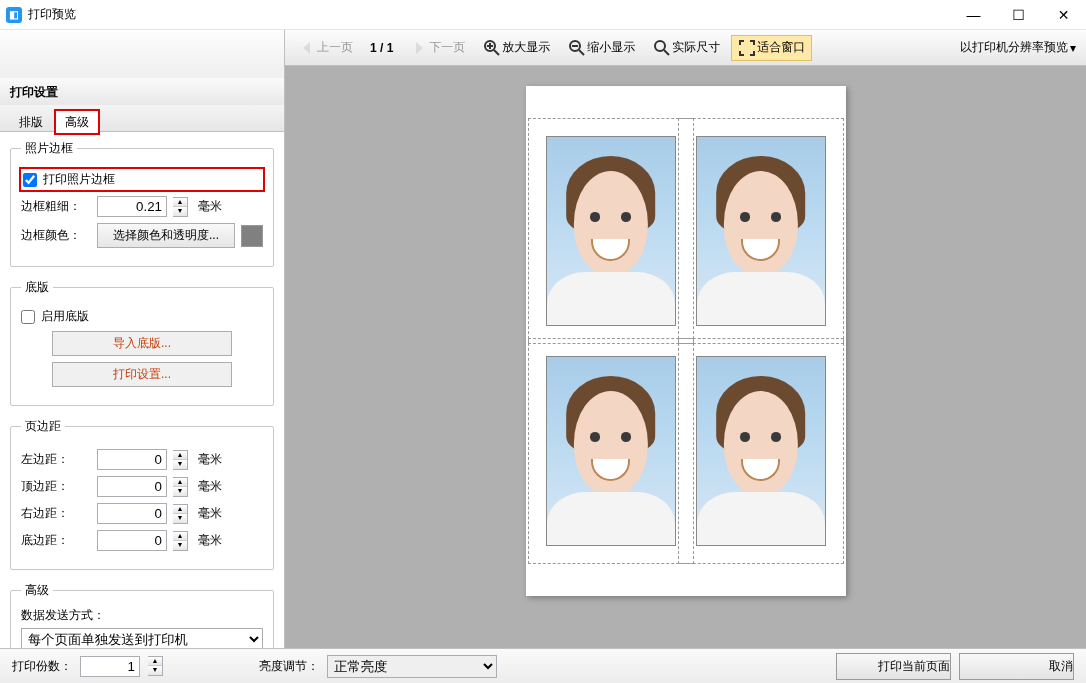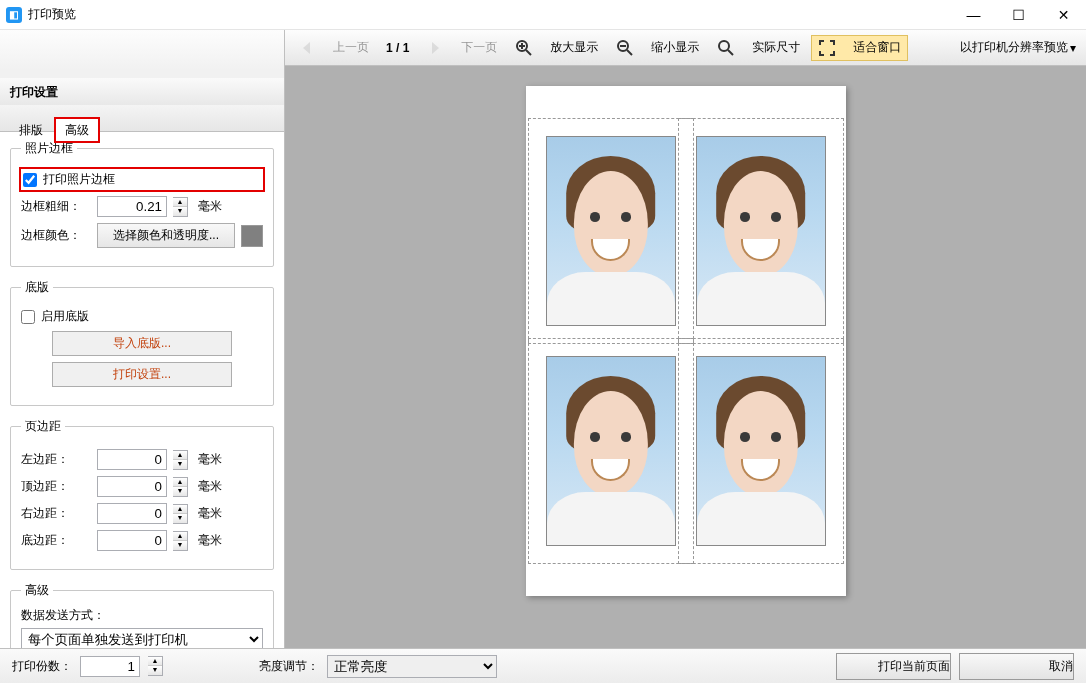--- a/index.html
+++ b/index.html
@@ -10,21 +10,21 @@
 .titlebar .app-icon { width: 16px; height: 16px; background: #2196f3; border-radius: 3px; margin-right: 6px; display: flex; align-items: center; justify-content: center; color: #fff; font-size: 10px; font-weight: bold; }
 .titlebar .title { flex: 0 0 auto; }
 .titlebar .spacer { flex: 1; }
 .titlebar .win-btn { width: 45px; height: 30px; display: flex; align-items: center; justify-content: center; font-size: 14px; font-family: "Segoe UI Symbol", sans-serif; }
 
 
 .main { display: flex; height: 618px; }
 .sidebar { width: 285px; background: linear-gradient(#fdfdfd, #f1f1f1 40px); border-right: 1px solid #bfbfbf; display: flex; flex-direction: column; }
 .sidebar-header { font-weight: bold; padding: 6px 10px 4px; background: linear-gradient(#fafafa, #e8e8e8); margin-top: 48px; }
 .tabs { display: flex; padding: 0 8px; background: linear-gradient(#f4f4f4,#e6e6e6); border-bottom: 1px solid #bfbfbf; }
-.tab { padding: 4px 10px; border: 1px solid transparent; border-bottom: none; cursor: pointer; position: relative; top: 12px; }
+.tab { padding: 4px 10px; border: 1px solid transparent; border-bottom: none; cursor: pointer; position: relative; top: 4px; }
 .tab.active { background: #fff; border-color: #bfbfbf; }
 .tab.highlight { outline: 2px solid #e30000; outline-offset: -2px; }
 
 .sidebar-body { flex: 1; overflow-y: auto; padding: 8px 10px; background: #fff; }
 fieldset { border: 1px solid #c8c8c8; border-radius: 2px; padding: 8px 10px 12px; margin-bottom: 12px; }
 legend { padding: 0 4px; }
 .row { display: flex; align-items: center; margin: 6px 0; gap: 6px; }
 .row label.lbl { width: 70px; text-align: left; }
 .row .num { width: 70px; text-align: right; padding: 2px 4px; border: 1px solid #abadb3; background: #fff; }
 .spin { display: inline-flex; flex-direction: column; border: 1px solid #abadb3; border-left: none; }
@@ -36,21 +36,21 @@
 .check-row input[type=checkbox] { width: 14px; height: 14px; }
 .wide-btn { display: block; width: 180px; margin: 6px auto; padding: 3px 0; text-align: center; border: 1px solid #adadad; background: linear-gradient(#f8f8f8,#e6e6e6); cursor: pointer; }
 .wide-btn.disabled { color: #c2410c; background: #f0f0f0; }
 .color-btn { flex: 1; padding: 3px 6px; border: 1px solid #adadad; background: linear-gradient(#f8f8f8,#e6e6e6); text-align: center; cursor: pointer; }
 .color-swatch { width: 22px; height: 22px; background: #808080; border: 1px solid #999; }
 select.full { width: 100%; padding: 2px; border: 1px solid #abadb3; background: #fff; }
 
 
 .preview-pane { flex: 1; display: flex; flex-direction: column; }
 .preview-toolbar { height: 36px; background: linear-gradient(#fdfdfd,#e6e6e6); border-bottom: 1px solid #bfbfbf; display: flex; align-items: center; padding: 0 6px; gap: 4px; }
-.tb-btn { display: flex; align-items: center; gap: 17px; padding: 3px 6px; border: 1px solid transparent; cursor: pointer; }
+.tb-btn { display: flex; align-items: center; gap: 1px; padding: 3px 6px; border: 1px solid transparent; cursor: pointer; }
 .tb-btn .ico { width: 18px; height: 18px; display: flex; align-items: center; justify-content: center; font-size: 16px; }
 .tb-btn.disabled { opacity: 0.4; cursor: default; }
 .tb-btn.fit { background: #ffe9a8; border: 1px solid #e0c060; }
 .page-ind { padding: 0 6px; font-weight: bold; }
 .tb-spacer { flex: 1; }
 .res-dd { display: flex; align-items: center; gap: 2px; cursor: pointer; padding: 3px 4px; }
 
 .canvas-area { flex: 1; background: #b0b0b0; display: flex; align-items: flex-start; justify-content: center; padding: 20px; overflow: auto; }
 .paper { width: 320px; height: 510px; background: #fff; box-shadow: 2px 2px 6px rgba(0,0,0,0.3); position: relative; padding: 50px 20px; display: grid; grid-template-columns: 1fr 1fr; grid-template-rows: 1fr 1fr; gap: 30px 20px; }
 .photo-slot { position: relative; }

